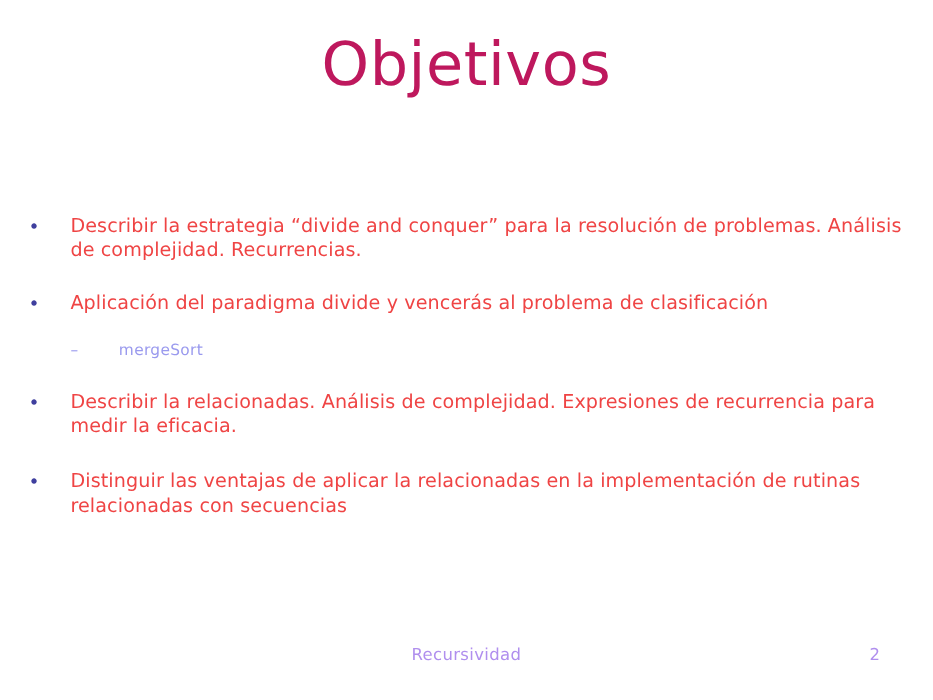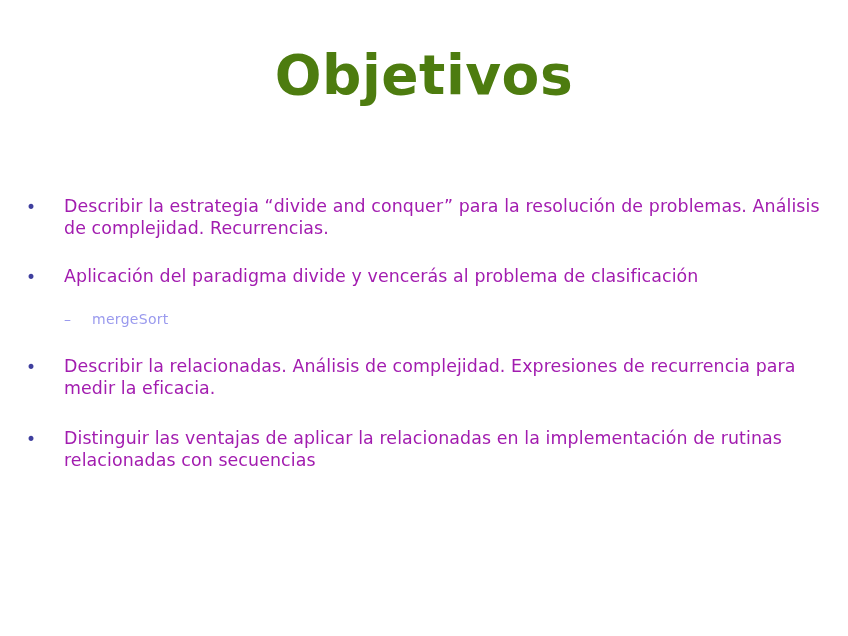--- a/index.html
+++ b/index.html
@@ -15,27 +15,27 @@
     width: 848px;
     height: 636px;
     background: #ffffff;
     overflow: hidden;
     box-sizing: border-box;
   }
 
   
   .slide-title {
     position: absolute;
-    top: 47px;
+    top: 30px;
     left: 0;
     width: 848px;
     text-align: center;
-    color: #4d7c0f;
+    color: #be185d;
     font-size: 55px;
-    font-weight: 700;
+    font-weight: 400;
     letter-spacing: 0.5px;
     line-height: 1.05;
     white-space: nowrap;
   }
 
   
   .body-area {
     position: absolute;
     top: 195px;
     left: 26px;
@@ -53,21 +53,21 @@
     flex: 0 0 auto;
     width: 38px;
     color: #3f3f9e;
     font-size: 17px;
     line-height: 22px;
     padding-top: 1px;
     text-align: left;
   }
   .bullet-text {
     flex: 1 1 auto;
-    color: #a21caf;
+    color: #ef4444;
     font-size: 17.4px;
     line-height: 22px;
     font-weight: 400;
     letter-spacing: 0.1px;
   }
 
   
   .sub-list {
     margin-top: 4px;
     margin-bottom: 0;
@@ -83,20 +83,21 @@
     color: #9a9aee;
     font-size: 14px;
     line-height: 19px;
   }
   .sub-text {
     flex: 1 1 auto;
     color: #9a9aee;
     font-size: 14px;
     line-height: 19px;
     letter-spacing: 0.3px;
+    margin-left: 16px;
   }
 
   
   .group-1 { margin-bottom: 26px; }
   .group-2 { margin-bottom: 26px; }
   .group-3 { margin-bottom: 28px; }
 
   
   .footer {
     position: absolute;
@@ -152,14 +153,18 @@
       <span class="bullet-text">Describir la relacionadas. Análisis de complejidad. Expresiones de recurrencia para medir la eficacia.</span>
     </div>
 
     <div class="bullet-item">
       <span class="bullet-marker">•</span>
       <span class="bullet-text">Distinguir las ventajas de aplicar la relacionadas en la implementación de rutinas relacionadas con secuencias</span>
     </div>
 
   </div>
 
+  <div class="footer">
+    <span class="footer-center">Recursividad</span>
+    <span class="footer-pagenum">2</span>
+  </div>
 
 </div>
 
 </body></html>

